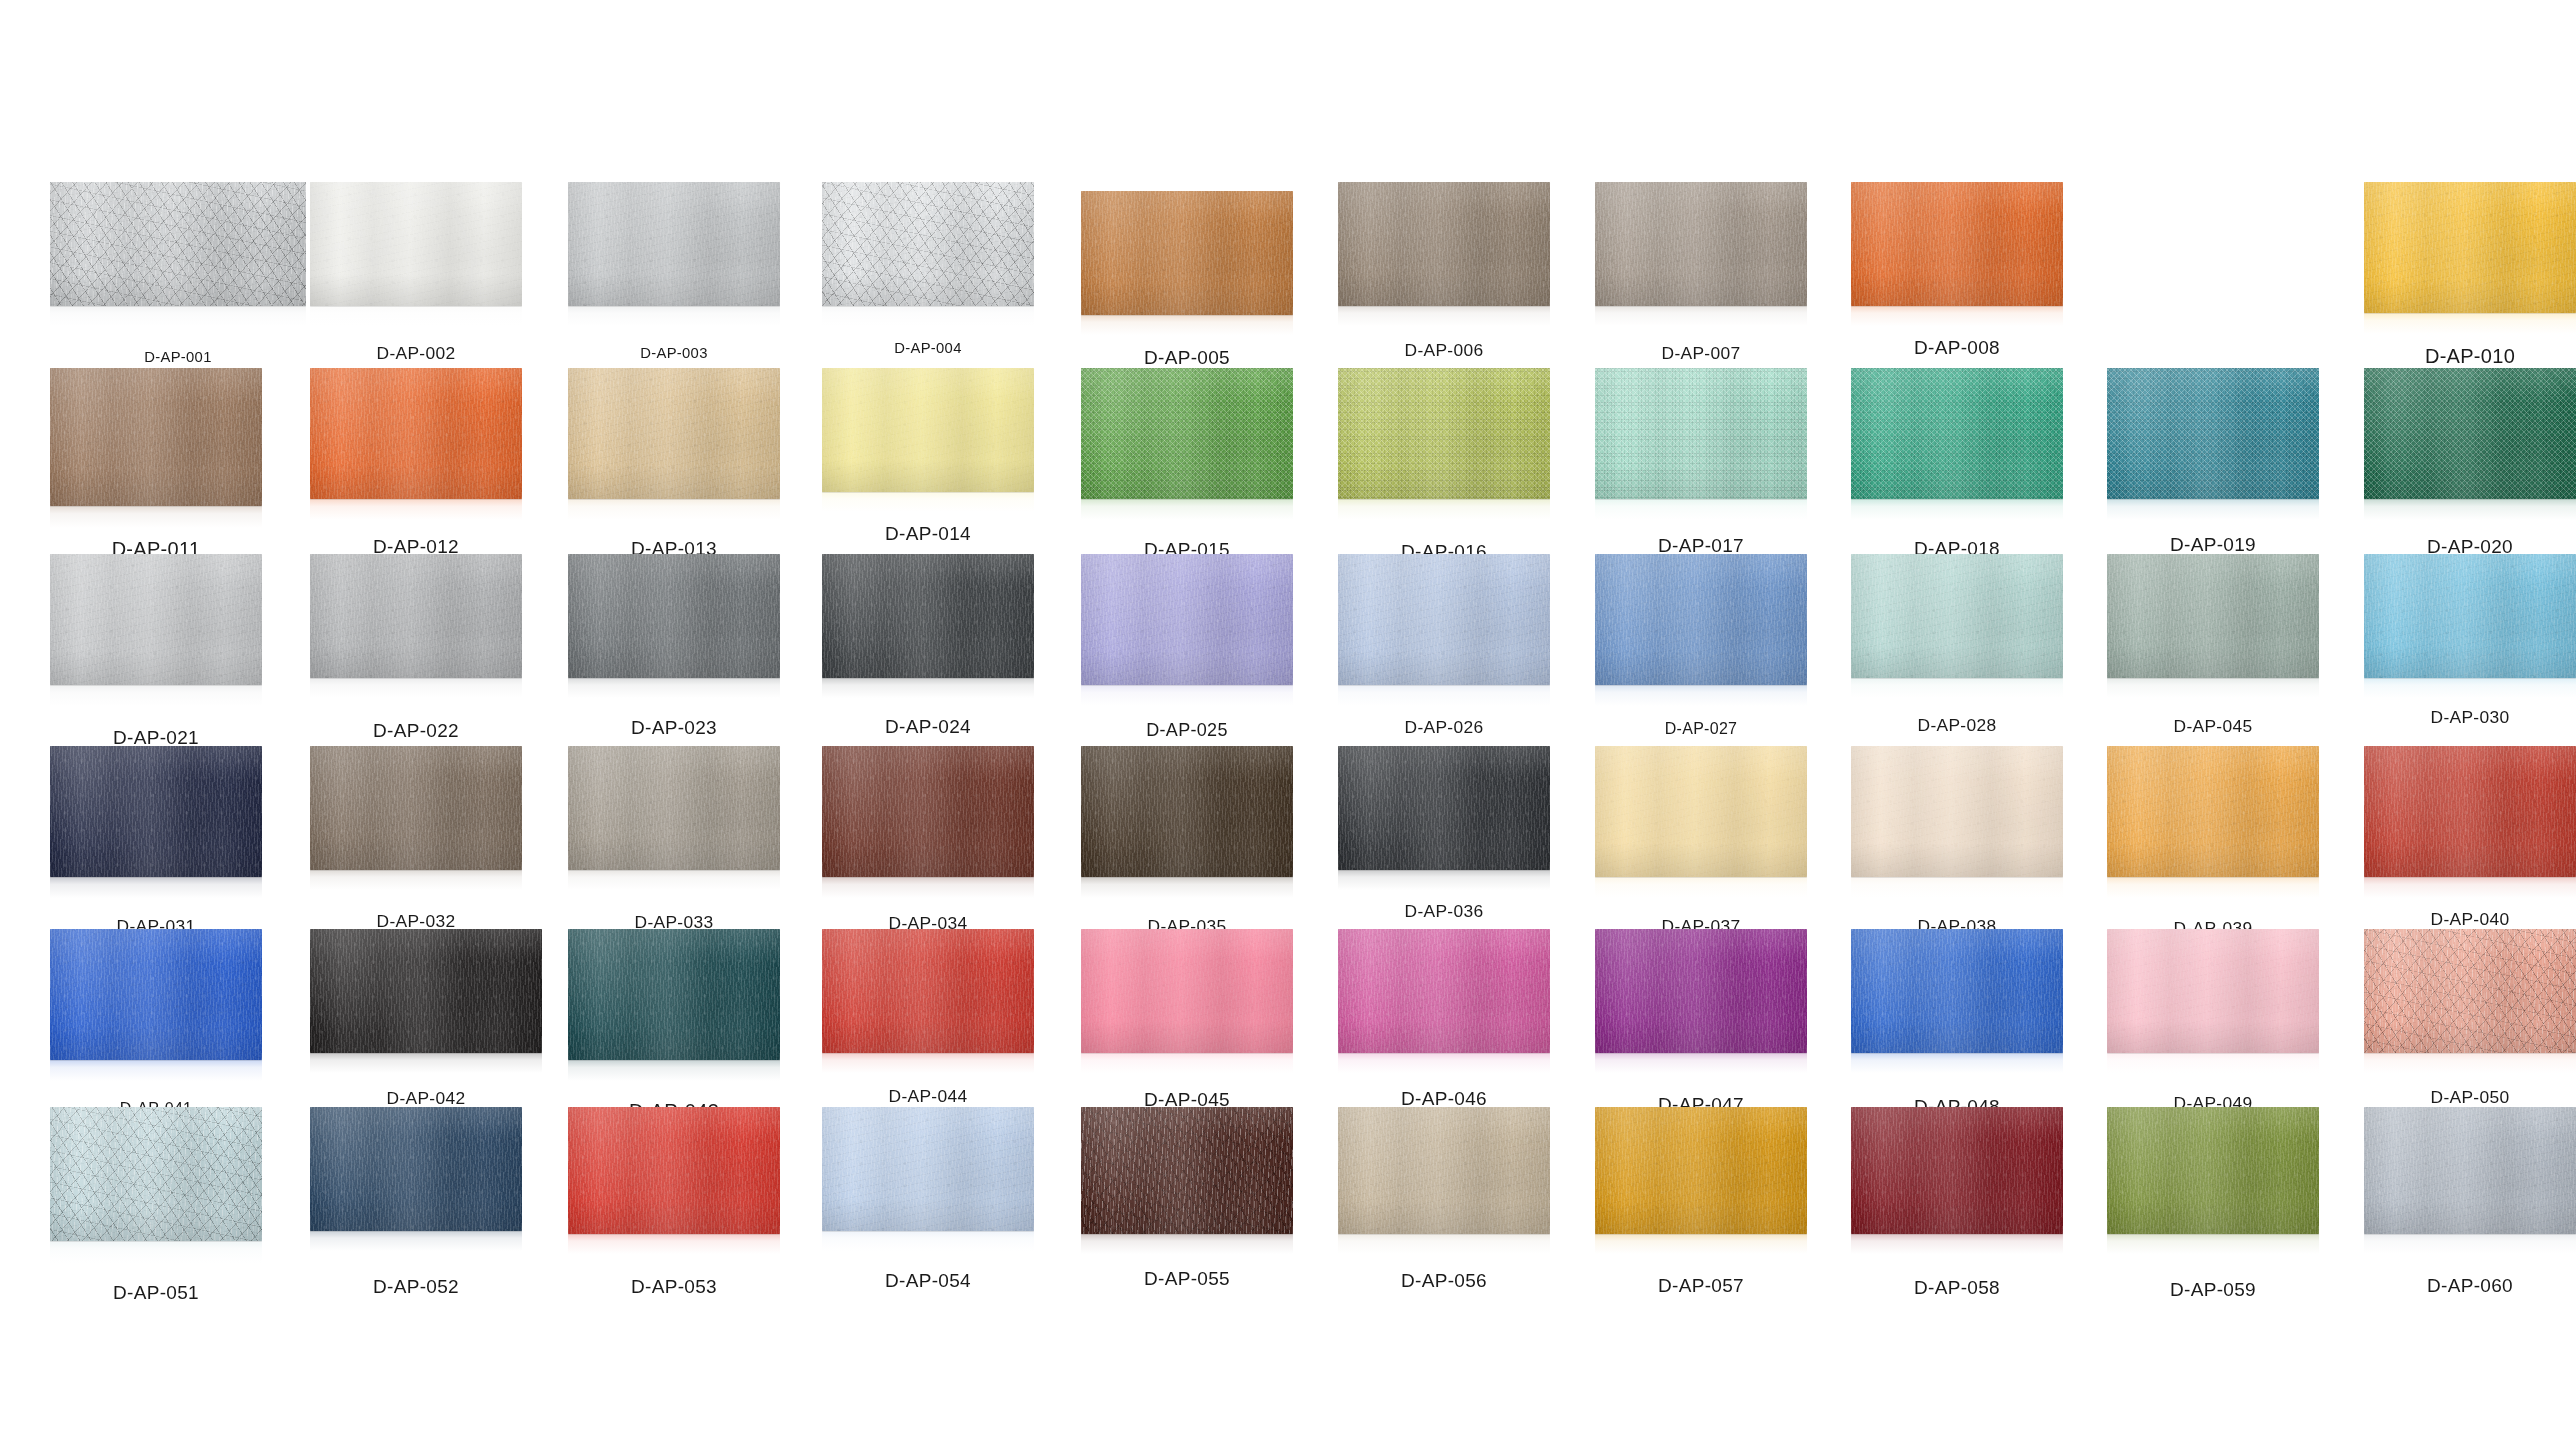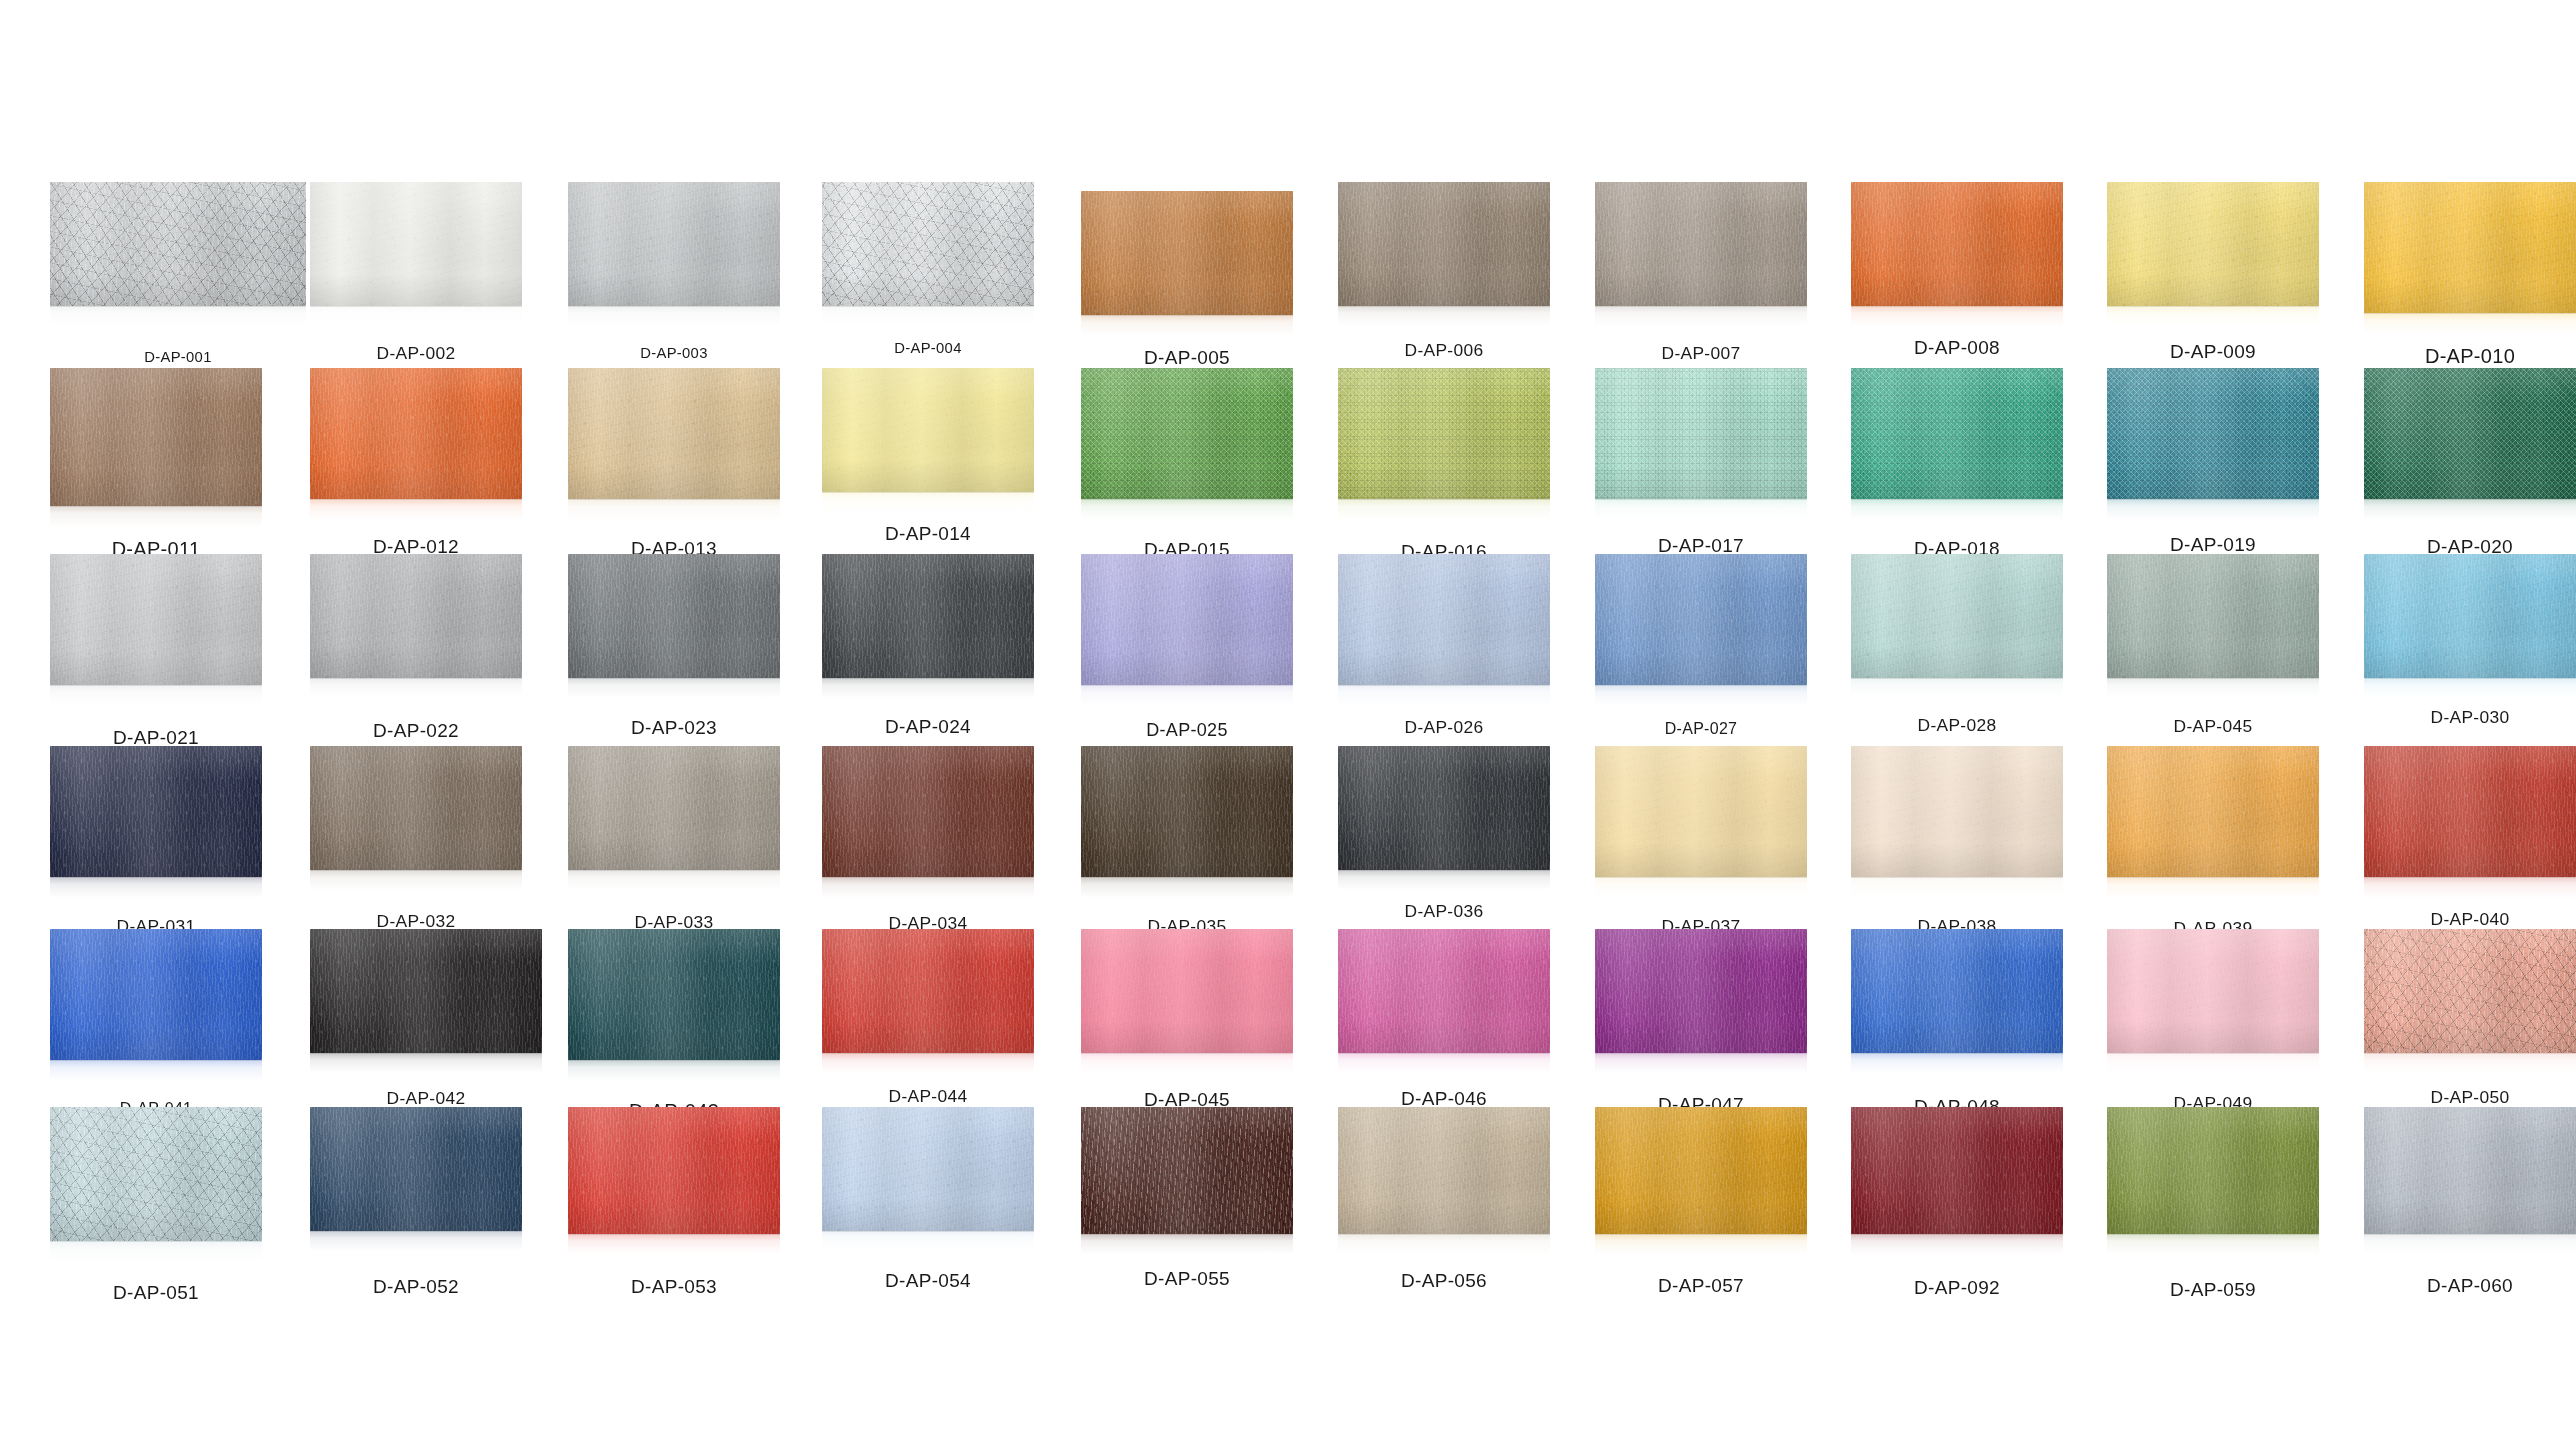--- a/index.html
+++ b/index.html
@@ -209,33 +209,20 @@
           <div class="pile"></div>
           <div class="fib"></div>
           <div class="fib2"></div>
           <div class="mottle"></div>
           <div class="topglow"></div>
         </div>
         <div class="reflection" style="height: 20px; background: linear-gradient(rgba(226, 105, 42, 0.25) 0%, rgba(226, 105, 42, 0.08) 35%, rgba(255, 255, 255, 0) 100%);"></div>
       </div>
       <div class="swatch-label" style="font-size: 19px; margin-top: 12px; color: rgb(26, 26, 26);">D-AP-008</div>
     </div>
-    <div class="swatch-cell" style="left: 2107px; top: 182px; width: 212px;">
-      <div class="chip-wrap">
-        <div class="chip" style="height: 124px; background-color: rgb(242, 221, 120);">
-          <div class="pile"></div>
-          <div class="fib"></div>
-          <div class="fib2"></div>
-          <div class="mottle"></div>
-          <div class="topglow"></div>
-        </div>
-        <div class="reflection" style="height: 20px; background: linear-gradient(rgba(242, 221, 120, 0.25) 0%, rgba(242, 221, 120, 0.08) 35%, rgba(255, 255, 255, 0) 100%);"></div>
-      </div>
-      <div class="swatch-label" style="font-size: 19px; margin-top: 16px; color: rgb(26, 26, 26);">D-AP-009</div>
-    </div>
     <div class="swatch-cell" style="left: 2364px; top: 182px; width: 212px;">
       <div class="chip-wrap">
         <div class="chip" style="height: 131px; background-color: rgb(247, 193, 58);">
           <div class="pile"></div>
           <div class="fib"></div>
           <div class="fib2"></div>
           <div class="mottle"></div>
           <div class="topglow"></div>
         </div>
         <div class="reflection" style="height: 21px; background: linear-gradient(rgba(247, 193, 58, 0.25) 0%, rgba(247, 193, 58, 0.08) 35%, rgba(255, 255, 255, 0) 100%);"></div>
@@ -857,21 +844,21 @@
       <div class="chip-wrap">
         <div class="chip" style="height: 127px; background-color: rgb(128, 26, 34);">
           <div class="pile"></div>
           <div class="fib"></div>
           <div class="fib2"></div>
           <div class="mottle"></div>
           <div class="topglow"></div>
         </div>
         <div class="reflection" style="height: 20px; background: linear-gradient(rgba(128, 26, 34, 0.25) 0%, rgba(128, 26, 34, 0.08) 35%, rgba(255, 255, 255, 0) 100%);"></div>
       </div>
-      <div class="swatch-label" style="font-size: 19px; margin-top: 24px; color: rgb(26, 26, 26);">D-AP-092</div>
+      <div class="swatch-label" style="font-size: 19px; margin-top: 24px; color: rgb(26, 26, 26);">D-AP-058</div>
     </div>
     <div class="swatch-cell" style="left: 2107px; top: 1107px; width: 212px;">
       <div class="chip-wrap">
         <div class="chip" style="height: 127px; background-color: rgb(123, 144, 58);">
           <div class="pile"></div>
           <div class="fib"></div>
           <div class="fib2"></div>
           <div class="mottle"></div>
           <div class="topglow"></div>
         </div>

